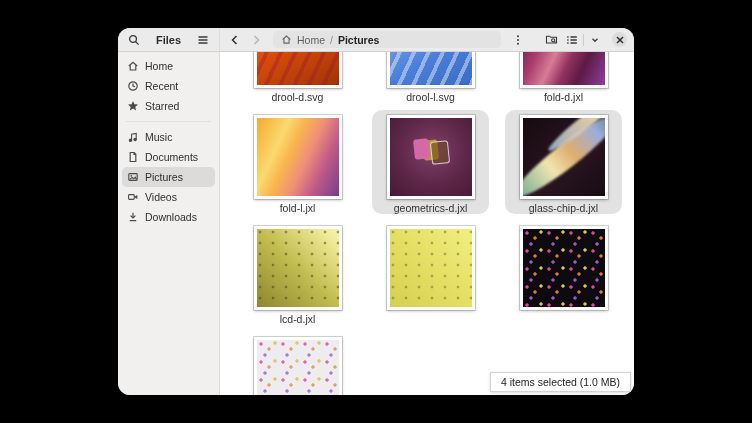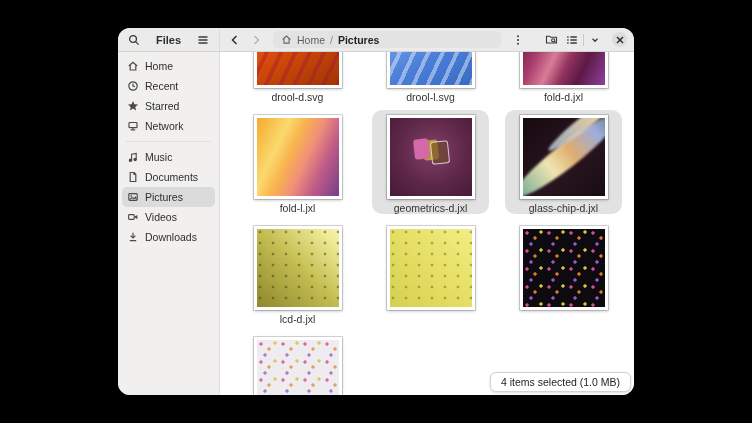--- a/index.html
+++ b/index.html
@@ -93,21 +93,21 @@
               background-size:22px 18px; }
   .t-row4-c { background-color:#efecef;
               background-image:
                 radial-gradient(circle at 4px 4px,rgba(216,72,152,.8) 1.4px,transparent 1.9px),
                 radial-gradient(circle at 12px 9px,rgba(224,140,72,.8) 1.4px,transparent 1.9px),
                 radial-gradient(circle at 18px 3px,rgba(216,190,60,.8) 1.4px,transparent 1.9px),
                 radial-gradient(circle at 8px 15px,rgba(150,100,200,.8) 1.4px,transparent 1.9px);
               background-size:22px 18px; }
 
   .status-pill { position:absolute; right:3px; bottom:3px; background:#fff;
-                 border:1px solid #d2d2d2; border-radius:6px; padding:3px 10px;
+                 border:1px solid #d2d2d2; border-radius:0; padding:3px 10px;
                  font-size:10.5px; color:#1e1e1e; box-shadow:0 1px 3px rgba(0,0,0,.15); }
 
   svg.ic { display:block; }
 </style>
 </head>
 <body>
 
 <div class="window">
 
   <div class="header">
@@ -215,30 +215,20 @@
 
   <div class="side-item">
     <span class="side-ic">
             <svg class="ic" width="12" height="12" viewBox="0 0 12 12" fill="#4a4a4a">
               <path d="M6 1 L7.4 4.3 L11 4.6 L8.3 6.9 L9.1 10.4 L6 8.5 L2.9 10.4 L3.7 6.9 L1 4.6 L4.6 4.3 Z"></path>
             </svg>
           </span>
     <span class="lbl">Starred</span>
   </div>
 
-  <div class="side-item">
-    <span class="side-ic">
-            <svg class="ic" width="12" height="12" viewBox="0 0 12 12" fill="none" stroke="#4a4a4a" stroke-width="1.2">
-              <rect x="2" y="2.5" width="8" height="5.2" rx="0.8"></rect>
-              <line x1="6" y1="7.7" x2="6" y2="9.6"></line>
-              <line x1="3.8" y1="9.8" x2="8.2" y2="9.8"></line>
-            </svg>
-          </span>
-    <span class="lbl">Network</span>
-  </div>
 
 <div class="side-sep"></div>
   <div class="side-item">
     <span class="side-ic">
             <svg class="ic" width="12" height="12" viewBox="0 0 12 12" fill="none" stroke="#4a4a4a" stroke-width="1.1">
               <path d="M4.6 9.3 V3.3 L9.2 2.4 V8.5"></path>
               <circle cx="3.5" cy="9.3" r="1.2" fill="#4a4a4a"></circle>
               <circle cx="8.1" cy="8.6" r="1.2" fill="#4a4a4a"></circle>
             </svg>
           </span>

